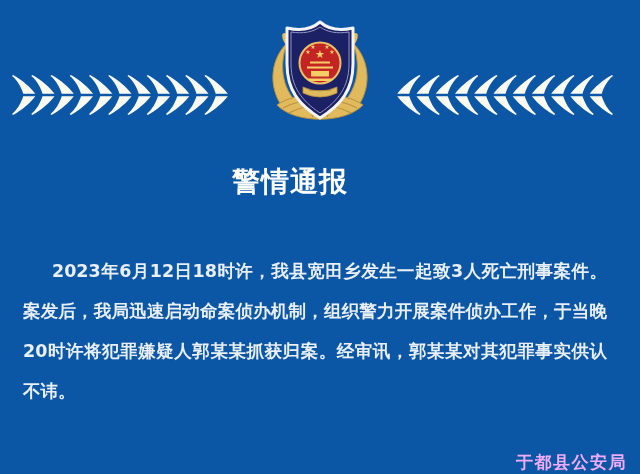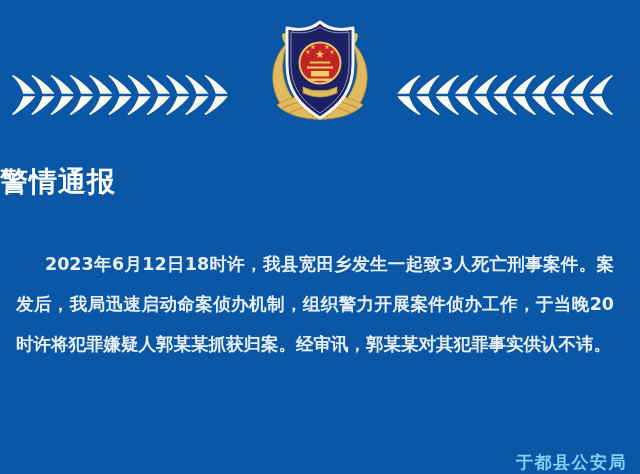--- a/index.html
+++ b/index.html
@@ -9,35 +9,35 @@
     background:#0b57a6;
     overflow:hidden;
     font-family:"DejaVu Sans","Liberation Sans",sans-serif;
   }
   .badge { position:absolute; left:265px; top:18px; }
   .chev  { position:absolute; top:75px; width:216px; height:40px; }
   .chev-left  { left:12px; }
   .chev-right { left:397px; transform:scaleX(-1); }
   .title {
     position:absolute; top:163px; left:0; width:580px;
-    text-align:left;
+    text-align:center;
     font-family:"Liberation Serif","DejaVu Serif",serif;
     font-size:28px; font-weight:700;
     color:#ffffff; letter-spacing:1px;
   }
   .content {
     position:absolute; top:236px; left:8px; width:614px;
     font-size:17.5px; line-height:40px; font-weight:700;
     color:#e9eff6; text-align:justify;
   }
-  .content p { margin:8px; text-indent:29px; }
+  .content p { margin:15px; text-indent:29px; }
   .signature {
     position:absolute; top:451px; right:13px;
     font-size:17px; font-weight:700; letter-spacing:1.5px;
-    color:#7dd3fc;
+    color:#f0abfc;
   }
 </style>
 </head>
 <body>
 
 <div class="page" style="background: rgb(11, 87, 166);">
 
   <svg class="badge" width="110" height="112" viewBox="0 0 110 112" aria-hidden="true">
 
     <path d="M20,92 C4,74 3,44 22,25 C13,50 18,74 37,90 Z" fill="#e2ba5e" stroke="#b9913d" stroke-width="1"></path>

